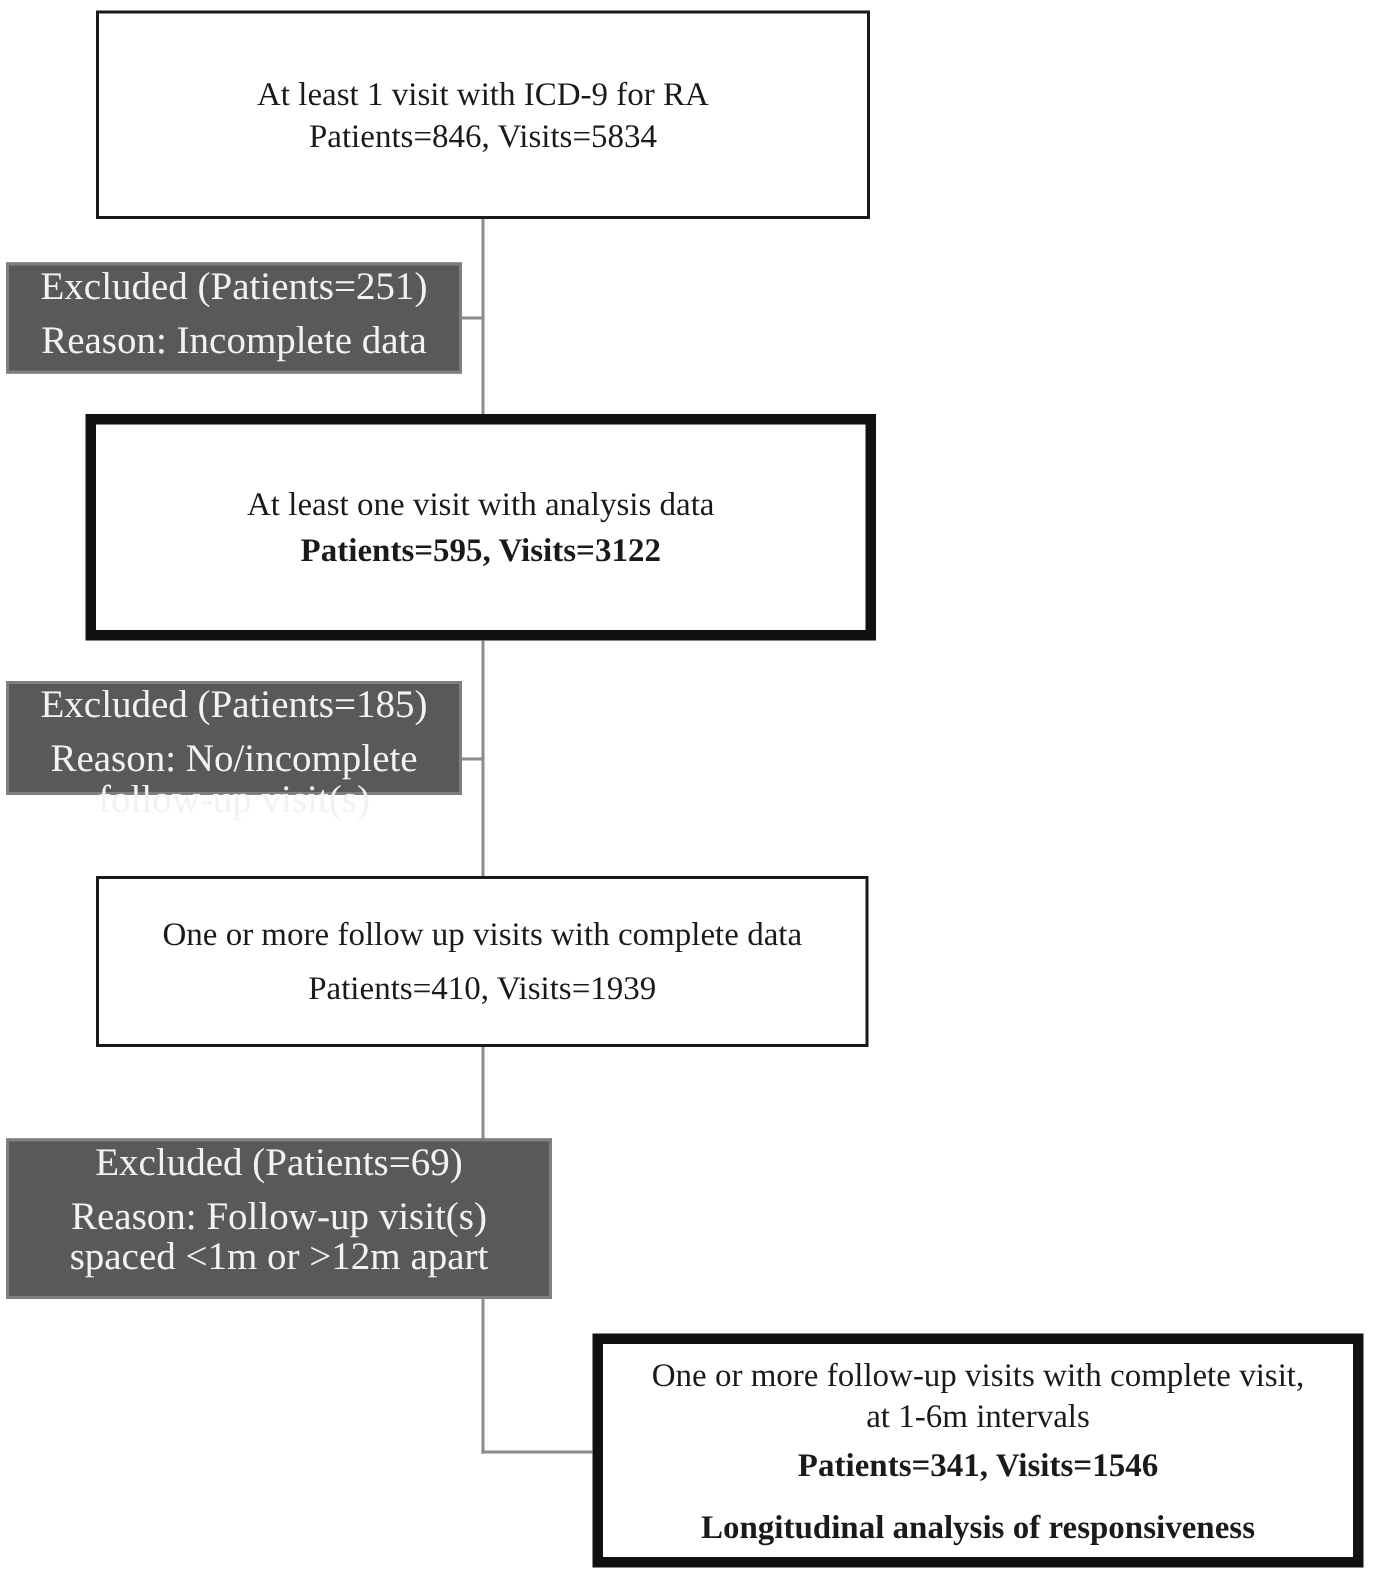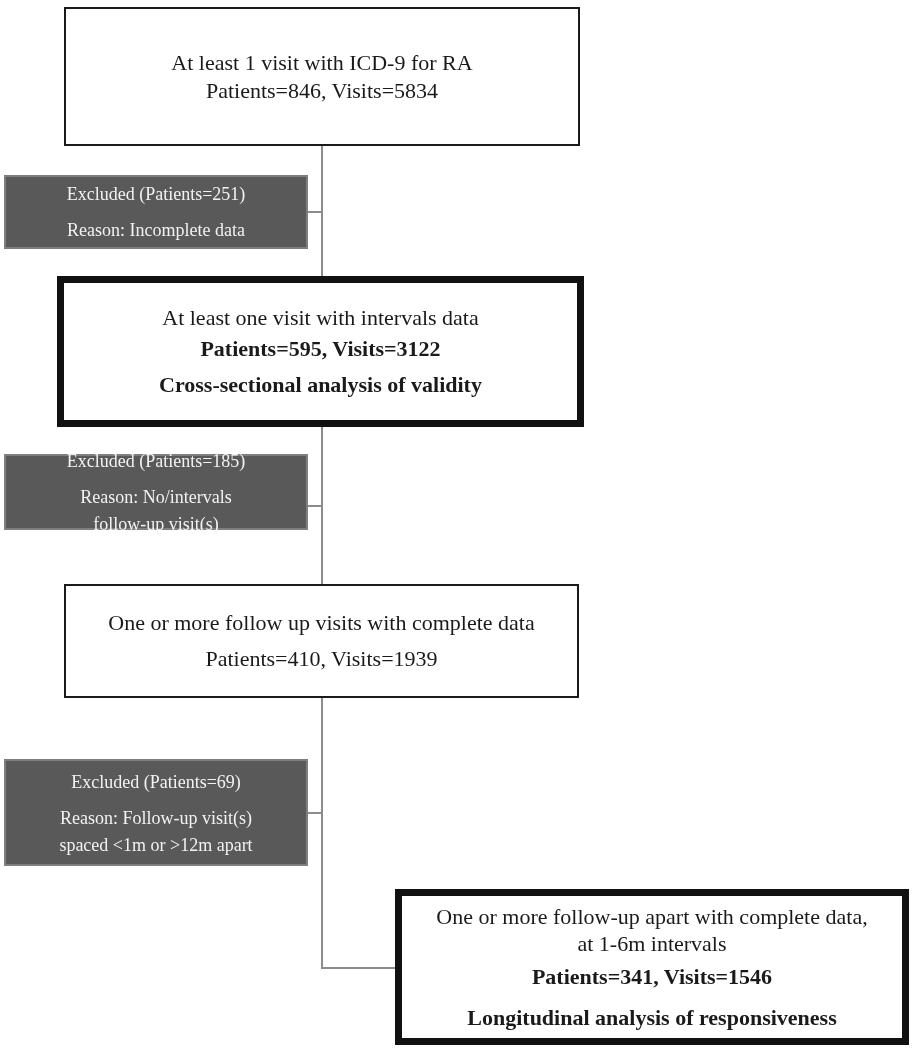--- a/index.html
+++ b/index.html
@@ -40,41 +40,40 @@
   }
   .excludedbox {
     position: absolute;
     z-index: 1;
     box-sizing: border-box;
     background: #595959;
     border: 2px solid #7f7f7f;
     color: #f2f2f2;
     display: flex;
     flex-direction: column;
-    justify-content: center;
     align-items: center;
     text-align: center;
-    font-size: 18px;
+    font-size: 26px;
   }
   .ln { line-height: 28px; white-space: nowrap; }
   .ln.cont { line-height: 26px; }
   .ln.m3  { margin-top: 3px; }
   .ln.m6  { margin-top: 6px; }
   .ln.m8  { margin-top: 8px; }
   .ln.m10 { margin-top: 0; }
   .ln.m13 { margin-top: 13px; }
   .bold { font-weight: bold; }
 
   
   #box1      { left: 64px;  top: 7px;   width: 516px; height: 139px; }
   #excluded1 { left: 4px;   top: 175px; width: 304px; height: 74px;  }
   #box2      { left: 57px;  top: 276px; width: 527px; height: 151px; }
   #excluded2 { left: 4px;   top: 454px; width: 304px; height: 76px; }
   #box3      { left: 64px;  top: 584px; width: 515px; height: 114px; }
-  #excluded3 { left: 4px;   top: 759px; width: 304px; height: 107px; }
+  #excluded3 { left: 4px;   top: 759px; width: 364px; height: 107px; }
   #box4      { left: 395px; top: 889px; width: 514px; height: 156px; }
 
   
   #conn-vertical { left: 321px; top: 145px; width: 2px;  height: 824px; }
   #conn-stub1    { left: 306px; top: 211px; width: 16px; height: 2px;  }
   #conn-stub2    { left: 306px; top: 505px; width: 16px; height: 2px;  }
   #conn-stub3    { left: 306px; top: 812px; width: 16px; height: 2px;  }
   #conn-bottom   { left: 321px; top: 967px; width: 76px; height: 2px;  }
 </style>
 </head>
@@ -92,42 +91,41 @@
     <div class="ln">At least 1 visit with ICD-9 for RA</div>
     <div class="ln m10">Patients=846, Visits=5834</div>
   </div>
 
   <div class="excludedbox" id="excluded1">
     <div class="ln">Excluded (Patients=251)</div>
     <div class="ln m8">Reason: Incomplete data</div>
   </div>
 
   <div class="flowbox thick" id="box2">
-    <div class="ln">At least one visit with intervals data</div>
+    <div class="ln">At least one visit with analysis data</div>
     <div class="ln bold m3">Patients=595, Visits=3122</div>
-    <div class="ln bold m8">Cross-sectional analysis of validity</div>
   </div>
 
   <div class="excludedbox" id="excluded2">
     <div class="ln">Excluded (Patients=185)</div>
-    <div class="ln m8">Reason: No/intervals</div>
+    <div class="ln m8">Reason: No/incomplete</div>
     <div class="ln cont">follow-up visit(s)</div>
   </div>
 
   <div class="flowbox" id="box3">
     <div class="ln">One or more follow up visits with complete data</div>
     <div class="ln m8">Patients=410, Visits=1939</div>
   </div>
 
   <div class="excludedbox" id="excluded3">
     <div class="ln">Excluded (Patients=69)</div>
     <div class="ln m8">Reason: Follow-up visit(s)</div>
     <div class="ln cont">spaced &lt;1m or &gt;12m apart</div>
   </div>
 
   <div class="flowbox thick" id="box4">
-    <div class="ln">One or more follow-up apart with complete data,</div>
+    <div class="ln">One or more follow-up visits with complete visit,</div>
     <div class="ln cont">at 1-6m intervals</div>
     <div class="ln bold m6">Patients=341, Visits=1546</div>
     <div class="ln bold m13">Longitudinal analysis of responsiveness</div>
   </div>
 
 </div>
 
 </body></html>

